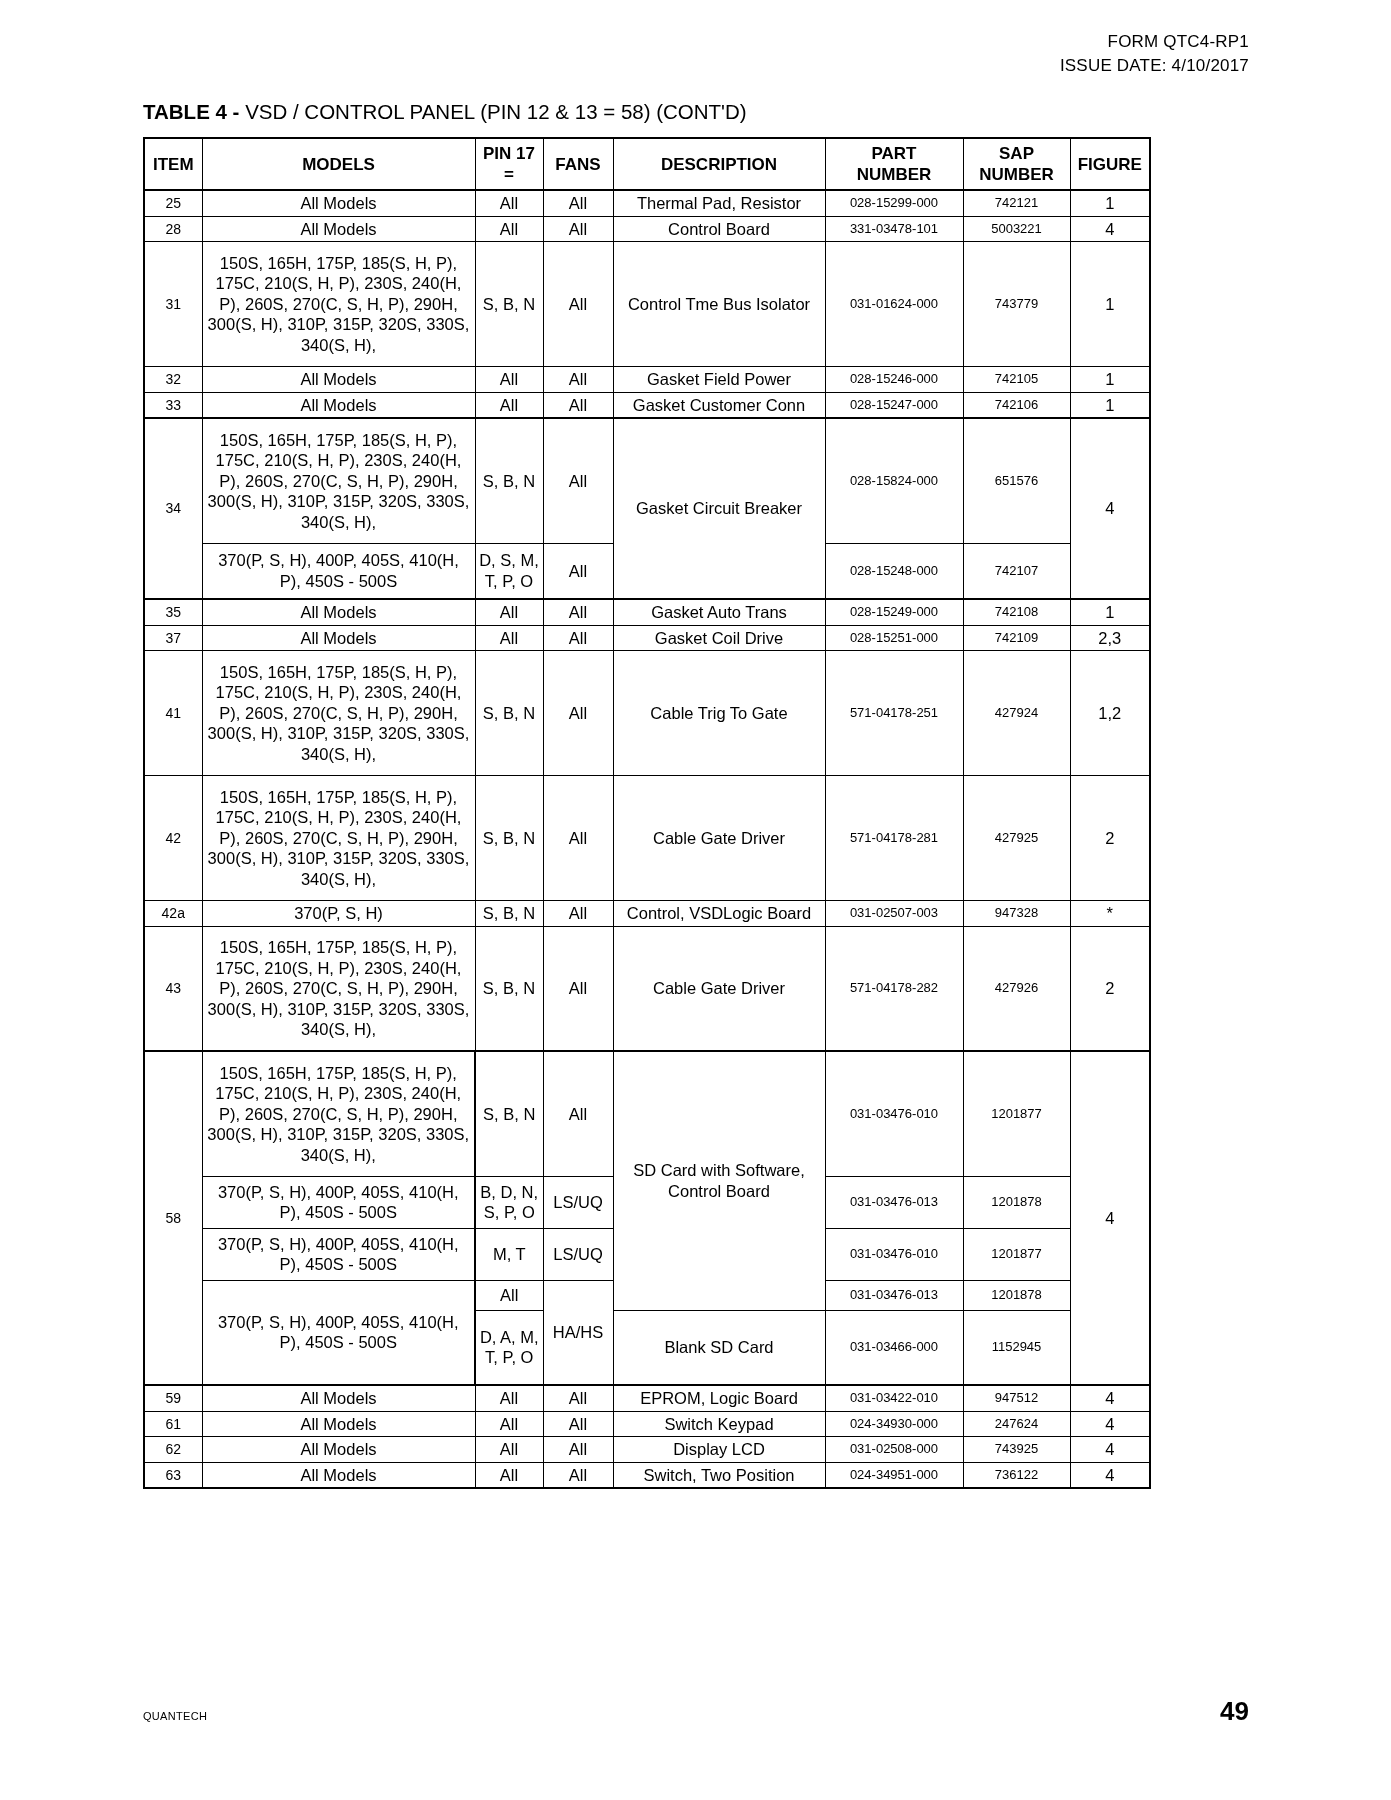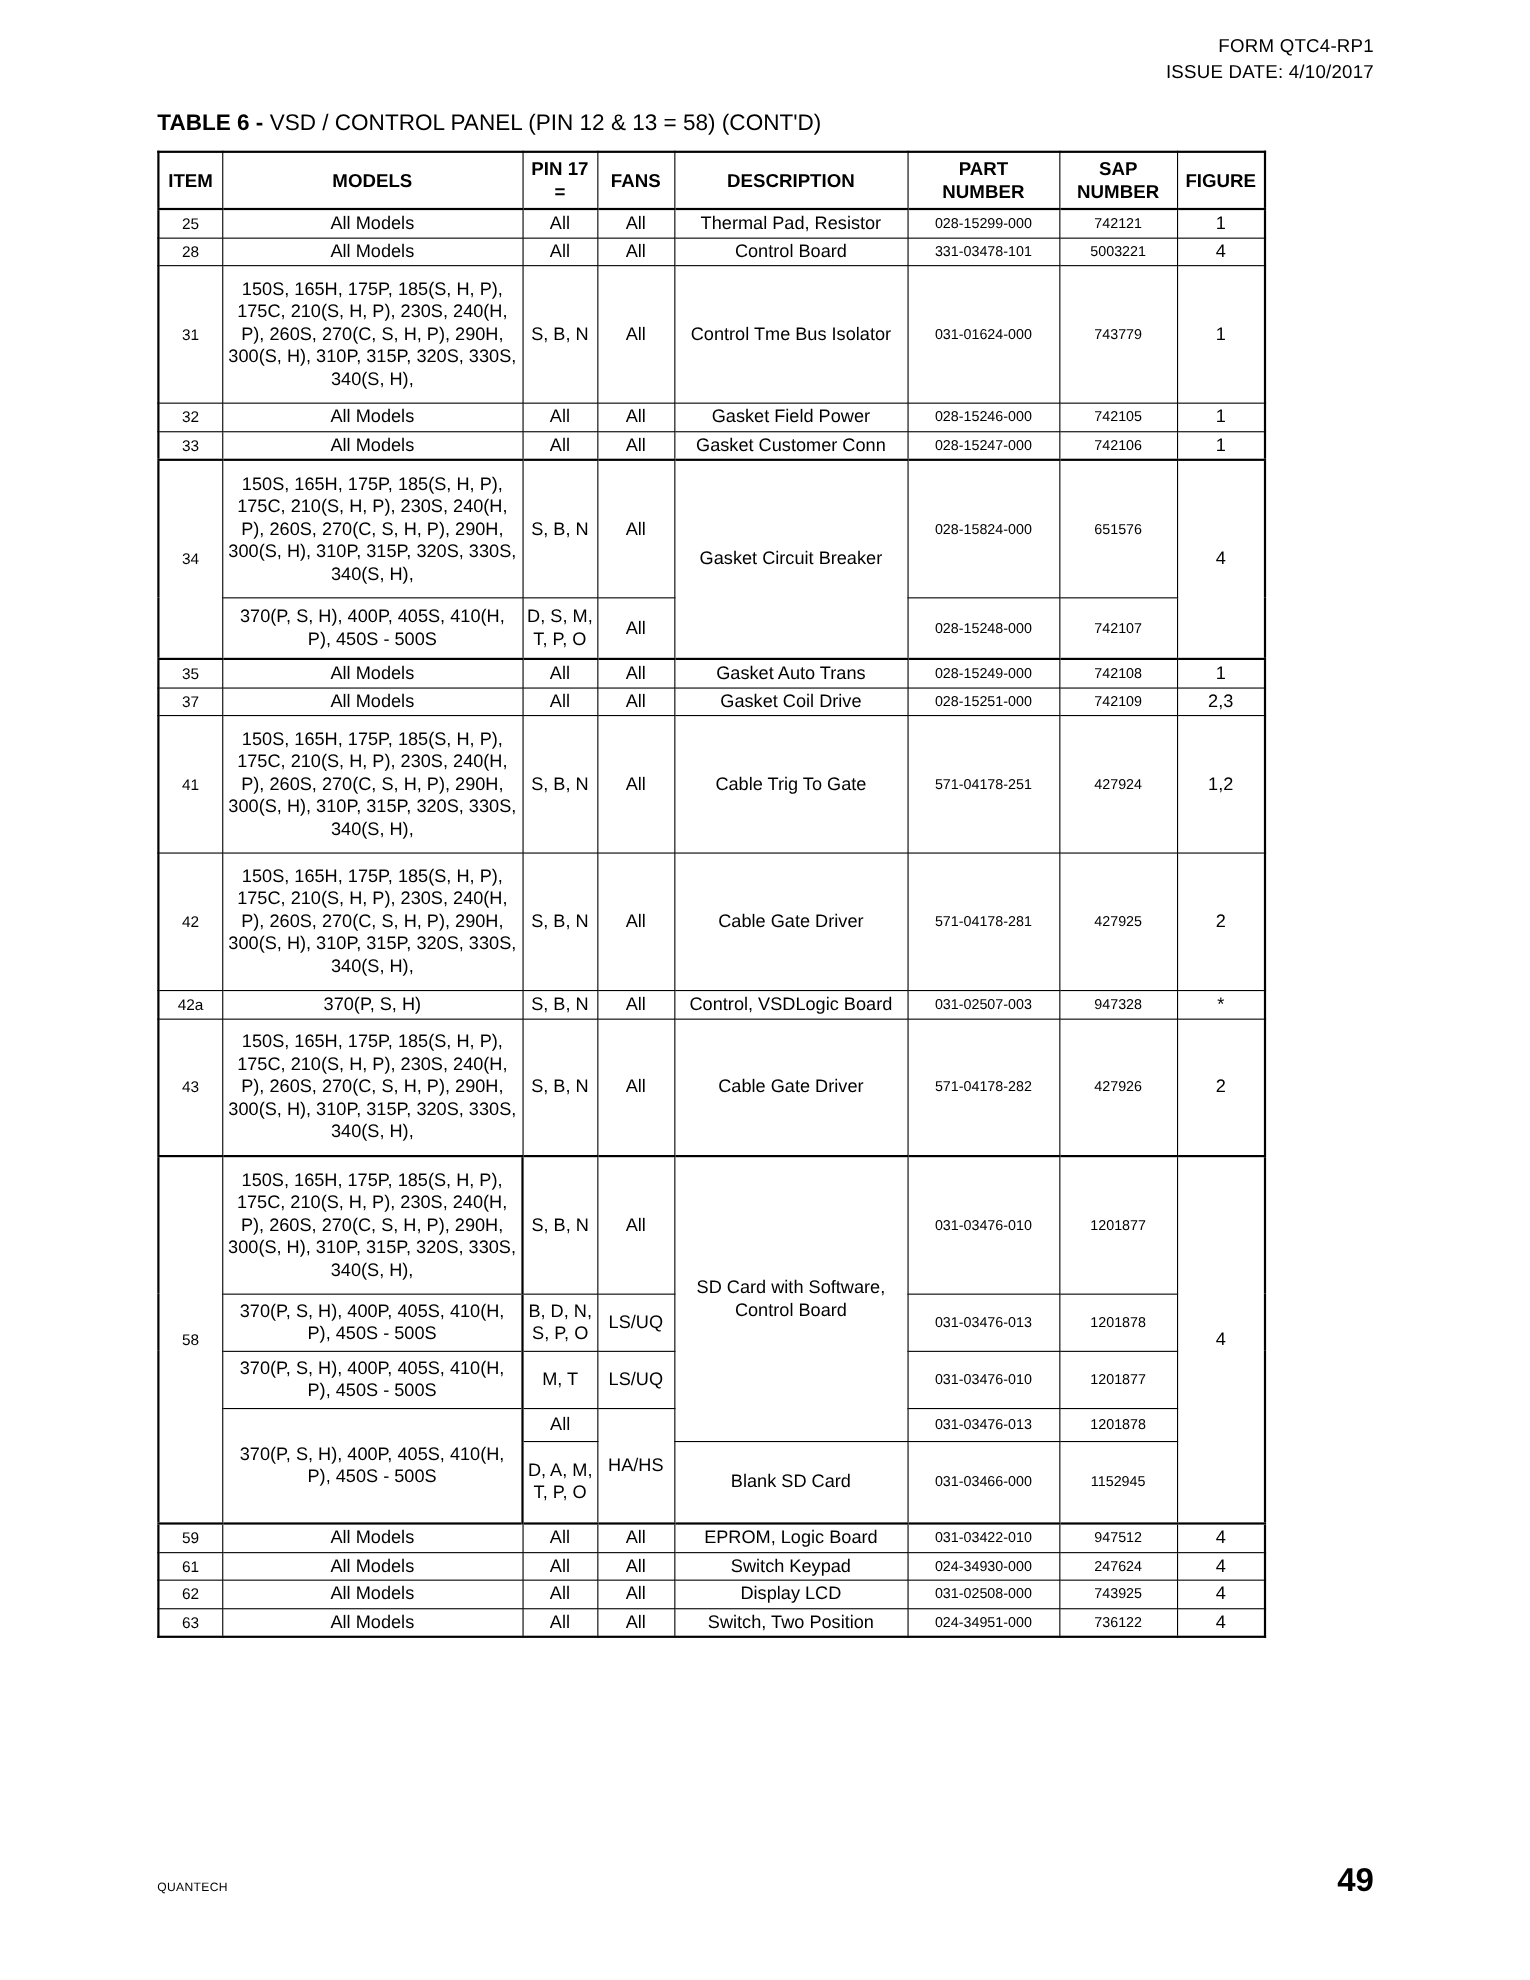--- a/index.html
+++ b/index.html
@@ -98,37 +98,37 @@
     position: absolute;
     left: 143px;
     bottom: 78px;
     font-size: 11px;
     letter-spacing: 0.3px;
   }
   .doc-footer-right {
     position: absolute;
     right: 142px;
     bottom: 73px;
-    font-size: 30px;
+    font-size: 26px;
     font-weight: bold;
     margin-top: 36px;
   }
 </style>
 </head>
 <body>
 
 <div class="page">
 
   <div class="doc-header">
     <div>FORM QTC4-RP1</div>
     <div>ISSUE DATE: 4/10/2017</div>
   </div>
 
   <div class="table-title">
-    <span class="strong">TABLE 6 - </span><span>VSD / CONTROL PANEL (PIN 12 &amp; 13 = 58) (CONT'D)</span>
+    <span class="strong">TABLE 4 - </span><span>VSD / CONTROL PANEL (PIN 12 &amp; 13 = 58) (CONT'D)</span>
   </div>
 
   <div class="table-wrap">
     <table class="parts">
       <colgroup>
         <col class="c-item">
           <col class="c-models">
           <col class="c-pin">
           <col class="c-fans">
         <col class="c-desc">

